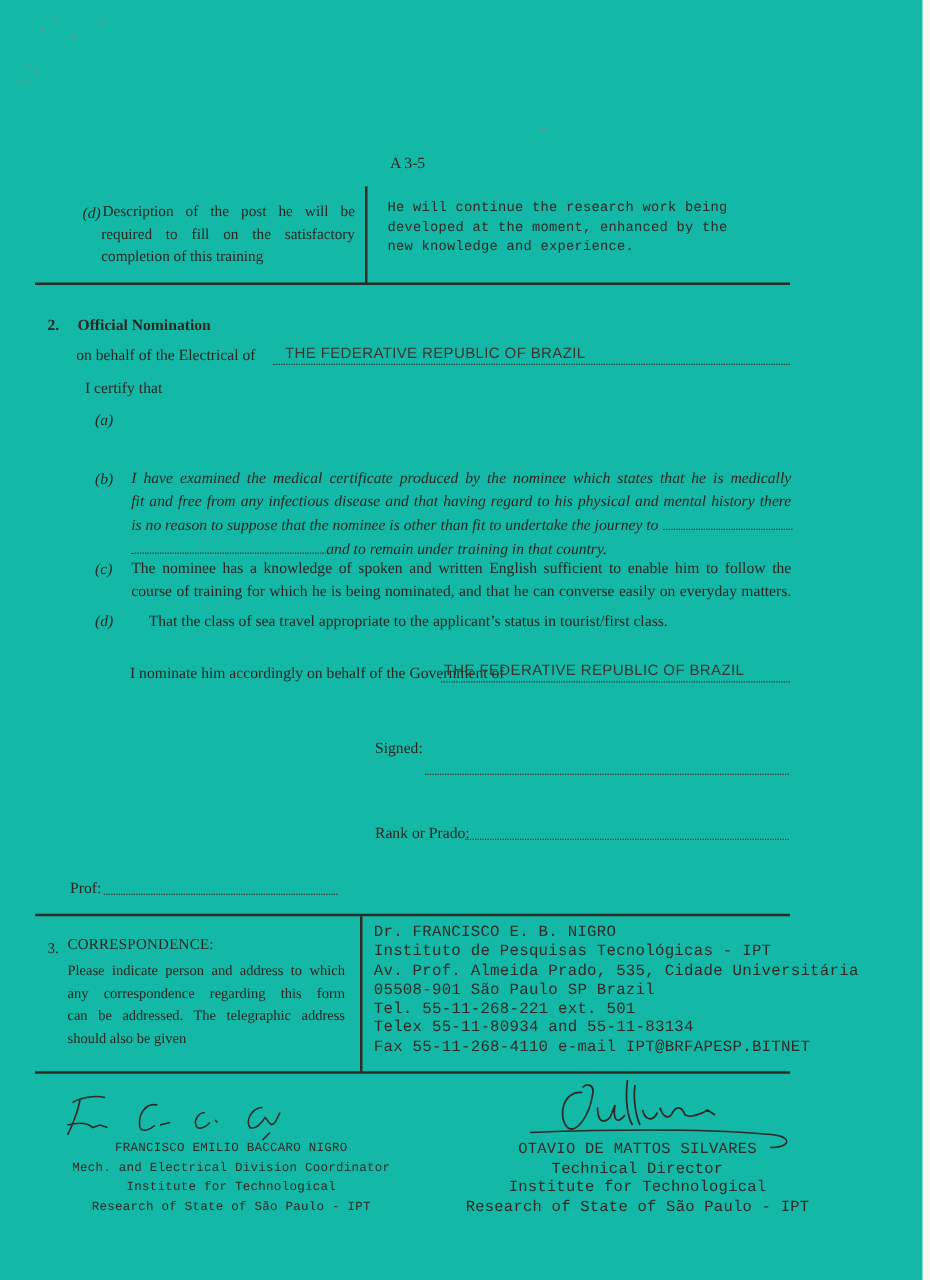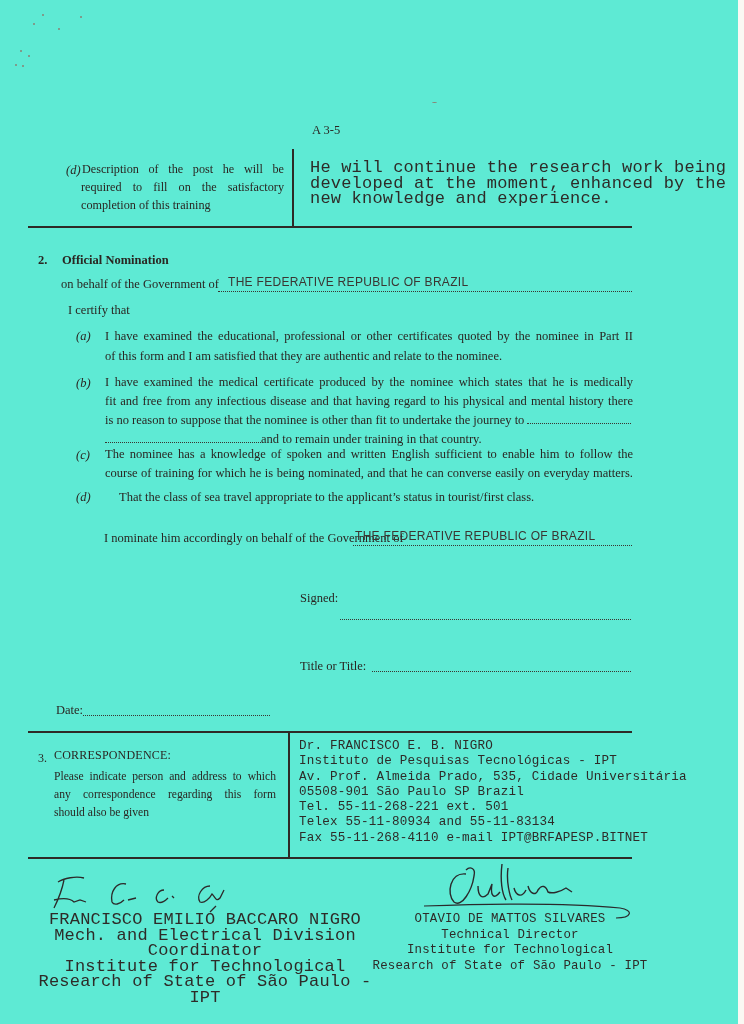--- a/index.html
+++ b/index.html
@@ -3,21 +3,21 @@
 <meta charset="utf-8">
 <style>
   html, body { margin: 0; padding: 0; }
   body {
     width: 744px; height: 1024px; overflow: hidden;
     background: #f1ece0;
     position: relative;
     font-family: "Liberation Serif", "DejaVu Serif", serif;
     color: #2a2622;
   }
-  .page { position: absolute; left: 0; top: 0; width: 744px; height: 1024px; background: #5eead4; }
+  .page { position: absolute; left: 0; top: 0; width: 744px; height: 1024px; background: #14b8a6; }
   .right-edge { position: absolute; right: 0; top: 0; width: 6px; height: 1024px; background: #faf8f3; }
   .abs { position: absolute; }
   .serif { font-family: "Liberation Serif", "DejaVu Serif", serif; font-size: 12.5px; line-height: 20px; }
   .mono { font-family: "Liberation Mono", "DejaVu Sans Mono", monospace; font-size: 12.6px; line-height: 15px; color: #2e2b28; letter-spacing: 0.2px; }
   .dots { border-bottom: 1px dotted #3a3530; display: inline-block; }
   .hline { position: absolute; background: #2e2a26; }
   .vline { position: absolute; background: #2e2a26; width: 1.5px; }
   .spec { position: absolute; width: 2px; height: 2px; border-radius: 50%; background: #8a8274; }
   .just { text-align: justify; text-align-last: justify; }
   .typed-field { font-family: Liberation Sans, sans-serif; font-size: 12px; color: #3a3632; letter-spacing: 0.3px; }
@@ -41,45 +41,41 @@
 
   <div class="abs serif" style="left:312px;top:120px;font-size:12.5px;">A 3-5</div>
 
   <div class="abs serif" style="left:66px;top:160px;"><i>(d)</i></div>
   <div class="abs serif" style="left:81px;top:160px;width:203px;line-height:18px;font-size:12.2px;">
     <div class="just" style="padding-left:1px;">Description of the post he will be</div>
     <div class="just">required to fill on the satisfactory</div>
     <div>completion of this training</div>
   </div>
   <div class="vline" style="left:292px;top:149px;height:78px;"></div>
-  <div class="abs mono" style="left:310px;top:160px;line-height:15.5px;font-size:17px;font-family:Liberation Mono, monospace;">
+  <div class="abs mono" style="left:310px;top:160px;line-height:15.5px;font-size:11px;font-family:Liberation Mono, monospace;">
     <div>He will continue the research work being</div>
     <div>developed at the moment, enhanced by the</div>
     <div>new knowledge and experience.</div>
   </div>
   <div class="hline" style="left:28px;top:226px;width:604px;height:2px;"></div>
 
   <div class="abs serif" style="left:38px;top:250px;font-weight:bold;">2.</div>
   <div class="abs serif" style="left:62px;top:250px;font-weight:bold;">Official Nomination</div>
 
-  <div class="abs serif" style="left:61px;top:274px;">on behalf of the Government of</div>
+  <div class="abs serif" style="left:61px;top:274px;">on behalf of the Electrical of</div>
   <div class="abs dots" style="left:218px;top:276px;width:414px;height:15px;">
     <span class="typed-field" style="position:absolute;left:10px;top:-1px;">THE FEDERATIVE REPUBLIC OF BRAZIL</span>
   </div>
 
   <div class="abs serif" style="left:68px;top:300px;">I certify that</div>
 
   <div class="abs serif" style="left:76px;top:326px;"><i>(a)</i></div>
-  <div class="abs serif" style="left:105px;top:326px;width:528px;line-height:20px;">
-    <div class="just">I have examined the educational, professional or other certificates quoted by the nominee in Part II</div>
-    <div>of this form and I am satisfied that they are authentic and relate to the nominee.</div>
-  </div>
 
   <div class="abs serif" style="left:76px;top:373px;"><i>(b)</i></div>
-  <div class="abs serif" style="left:105px;top:373px;width:528px;line-height:19px;">
+  <div class="abs serif" style="left:105px;top:373px;width:528px;line-height:19px;font-style:italic;">
     <div class="just">I have examined the medical certificate produced by the nominee which states that he is medically</div>
     <div class="just">fit and free from any infectious disease and that having regard to his physical and mental history there</div>
     <div style="white-space:nowrap;"><span>is no reason to suppose that the nominee is other than fit to undertake the journey to</span> <span class="dots" style="width:104px;height:10px;"></span></div>
     <div style="white-space:nowrap;"><span class="dots" style="width:156px;height:10px;"></span><span>and to remain under training in that country.</span></div>
   </div>
 
   <div class="abs serif" style="left:76px;top:445px;"><i>(c)</i></div>
   <div class="abs serif" style="left:105px;top:445px;width:528px;line-height:19px;">
     <div class="just">The nominee has a knowledge of spoken and written English sufficient to enable him to follow the</div>
     <div class="just">course of training for which he is being nominated, and that he can converse easily on everyday matters.</div>
@@ -88,33 +84,34 @@
   <div class="abs serif" style="left:76px;top:487px;"><i>(d)</i></div>
   <div class="abs serif" style="left:119px;top:487px;">That the class of sea travel appropriate to the applicant’s status in tourist/first class.</div>
 
   <div class="abs serif" style="left:58px;top:528px;margin-left:46px;">I nominate him accordingly on behalf of the Government of</div>
   <div class="abs dots" style="left:353px;top:530px;width:279px;height:15px;">
     <span class="typed-field" style="position:absolute;left:2px;top:-1px;">THE FEDERATIVE REPUBLIC OF BRAZIL</span>
   </div>
 
   <div class="abs serif" style="left:300px;top:588px;">Signed:</div>
   <div class="abs dots" style="left:340px;top:609px;width:291px;height:10px;"></div>
-  <div class="abs serif" style="left:300px;top:656px;">Title or Title:</div>
+  <div class="abs serif" style="left:300px;top:656px;">Rank or Prado:</div>
   <div class="abs dots" style="left:372px;top:661px;width:259px;height:10px;"></div>
 
-  <div class="abs serif" style="left:56px;top:700px;">Date:</div>
+  <div class="abs serif" style="left:56px;top:700px;">Prof:</div>
   <div class="abs dots" style="left:83px;top:705px;width:187px;height:10px;"></div>
 
   <div class="hline" style="left:28px;top:731px;width:604px;height:2px;"></div>
 
   <div class="abs serif" style="left:38px;top:748px;font-size:12px;">3.</div>
   <div class="abs serif" style="left:54px;top:745px;font-size:12px;letter-spacing:0.2px;">CORRESPONDENCE:</div>
   <div class="abs serif" style="left:54px;top:768px;width:222px;font-size:11.6px;line-height:18px;">
     <div class="just">Please indicate person and address to which</div>
     <div class="just">any correspondence regarding this form</div>
+    <div class="just">can be addressed. The telegraphic address</div>
     <div>should also be given</div>
   </div>
   <div class="vline" style="left:288px;top:733px;height:125px;"></div>
   <div class="abs mono" style="left:299px;top:739px;font-size:12.6px;line-height:15.3px;">
     <div>Dr. FRANCISCO E. B. NIGRO</div>
     <div>Instituto de Pesquisas Tecnológicas - IPT</div>
     <div>Av. Prof. Almeida Prado, 535, Cidade Universitária</div>
     <div>05508-901  São Paulo  SP  Brazil</div>
     <div>Tel. 55-11-268-221 ext. 501</div>
     <div>Telex 55-11-80934 and 55-11-83134</div>
@@ -131,21 +128,21 @@
     </svg>
   </div>
   <div class="abs sig" style="left:420px;top:860px;width:220px;height:60px;">
     <svg width="220" height="60" viewBox="0 0 220 60">
       <path d="M46 14 C 30 12, 26 34, 34 42 C 42 48, 52 30, 54 16 C 56 8, 50 6, 46 10" fill="none" stroke="#2a2a2c" stroke-width="1.4"></path>
       <path d="M58 26 C 58 36, 62 40, 68 34 L 72 24 C 70 36, 74 40, 80 32 M82 4 C 80 20, 82 34, 86 40 M88 8 C 86 22, 90 36, 92 40 M94 28 C 96 36, 102 38, 106 30 M108 26 C 110 34, 116 36, 118 30 C 122 24, 126 26, 128 32 C 132 34, 140 32, 146 28 L 152 32" fill="none" stroke="#2a2a2c" stroke-width="1.4"></path>
       <path d="M4 46 C 60 44, 140 42, 200 48 C 214 50, 212 58, 196 58" fill="none" stroke="#2a2a2c" stroke-width="1.2"></path>
     </svg>
   </div>
 
-  <div class="abs mono" style="left:0px;top:912px;width:370px;text-align:center;line-height:15.5px;font-size:17px;padding-left:20px;">
+  <div class="abs mono" style="left:0px;top:912px;width:370px;text-align:center;line-height:15.5px;font-size:10px;">
     <div>FRANCISCO EMILIO BACCARO NIGRO</div>
     <div>Mech. and Electrical Division Coordinator</div>
     <div>Institute for Technological</div>
     <div>Research of State of São Paulo - IPT</div>
   </div>
   <div class="abs mono" style="left:360px;top:912px;width:300px;text-align:center;line-height:15.5px;font-size:12.4px;">
     <div>OTAVIO DE MATTOS SILVARES</div>
     <div>Technical Director</div>
     <div>Institute for Technological</div>
     <div>Research of State of São Paulo - IPT</div>

